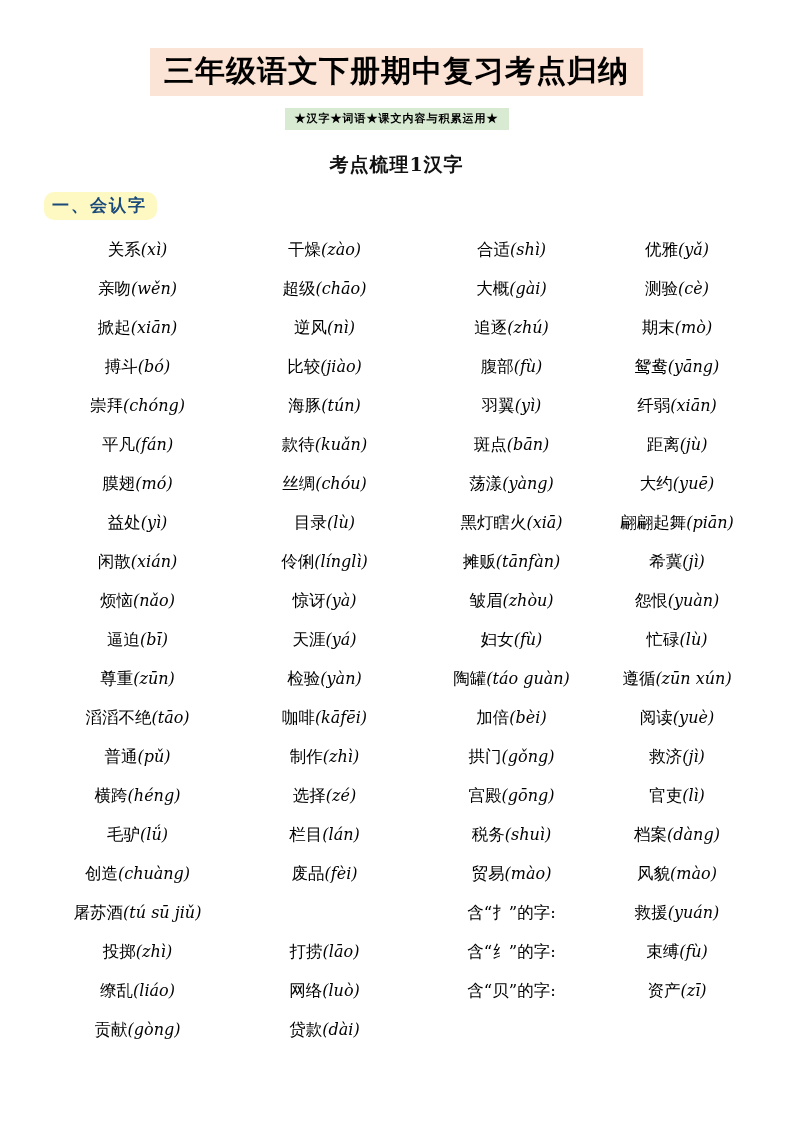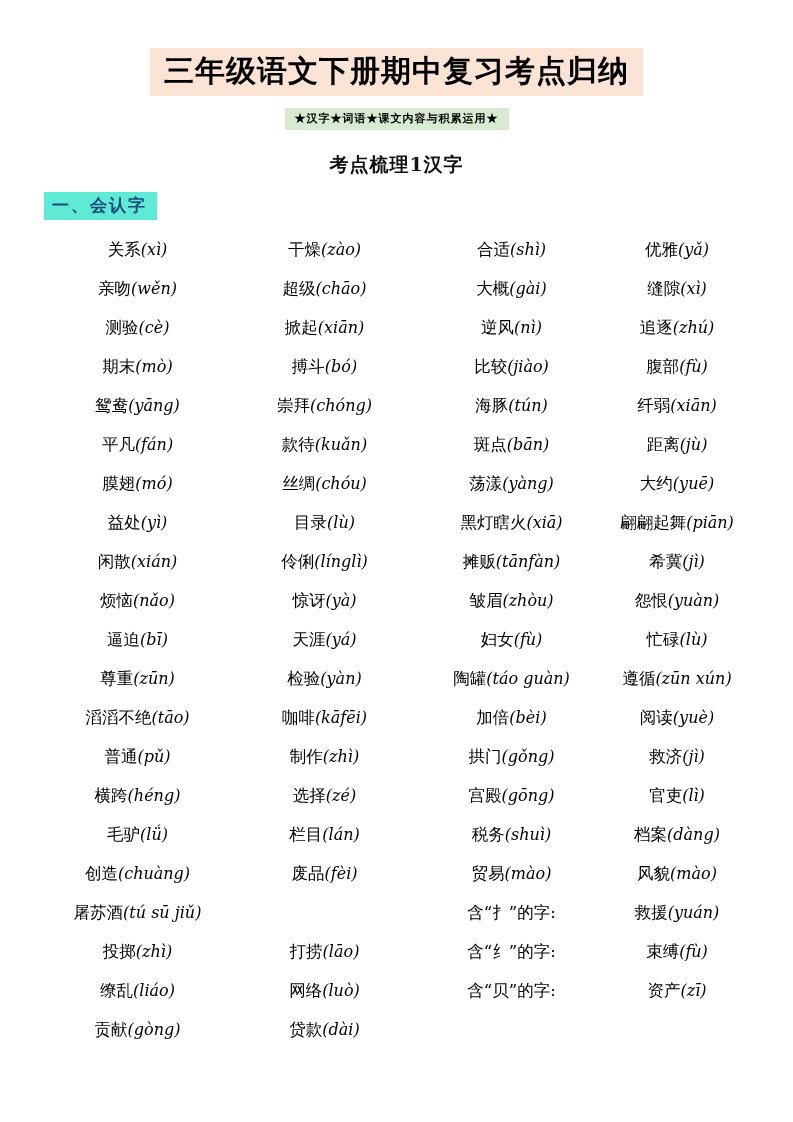--- a/index.html
+++ b/index.html
@@ -56,27 +56,28 @@
     font-weight: bold;
     font-size: 19px;
     margin-top: 22px;
     letter-spacing: 1px;
   }
   .group-head-wrap {
     margin-top: 14px;
   }
   .group-head {
     display: inline-block;
-    background: #5eead4;
+    background: #fef9c3;
     font-family: "DejaVu Serif", serif;
     font-weight: bold;
     font-size: 17px;
     color: #1a4a7a;
     padding: 2px 10px 3px 8px;
     letter-spacing: 2px;
+    border-radius: 10px;
   }
   .grid {
     margin-top: 10px;
     display: grid;
     grid-template-columns: 187px 187px 187px 1fr;
     row-gap: 0px;
     column-gap: 0px;
     text-align: center;
   }
   .cell {
@@ -116,32 +117,32 @@
   </div>
 
   <div class="grid" id="grid">
       <div class="cell"><span>关系</span><span class="py">(xì)</span></div>
       <div class="cell"><span>干燥</span><span class="py">(zào)</span></div>
       <div class="cell"><span>合适</span><span class="py">(shì)</span></div>
       <div class="cell"><span>优雅</span><span class="py">(yǎ)</span></div>
       <div class="cell"><span>亲吻</span><span class="py">(wěn)</span></div>
       <div class="cell"><span>超级</span><span class="py">(chāo)</span></div>
       <div class="cell"><span>大概</span><span class="py">(gài)</span></div>
-      <div class="cell"><span>缝隙</span><span class="py">(xì)</span></div>
       <div class="cell"><span>测验</span><span class="py">(cè)</span></div>
       <div class="cell"><span>掀起</span><span class="py">(xiān)</span></div>
       <div class="cell"><span>逆风</span><span class="py">(nì)</span></div>
       <div class="cell"><span>追逐</span><span class="py">(zhú)</span></div>
       <div class="cell"><span>期末</span><span class="py">(mò)</span></div>
       <div class="cell"><span>搏斗</span><span class="py">(bó)</span></div>
       <div class="cell"><span>比较</span><span class="py">(jiào)</span></div>
       <div class="cell"><span>腹部</span><span class="py">(fù)</span></div>
       <div class="cell"><span>鸳鸯</span><span class="py">(yāng)</span></div>
       <div class="cell"><span>崇拜</span><span class="py">(chóng)</span></div>
       <div class="cell"><span>海豚</span><span class="py">(tún)</span></div>
+      <div class="cell"><span>羽翼</span><span class="py">(yì)</span></div>
       <div class="cell"><span>纤弱</span><span class="py">(xiān)</span></div>
       <div class="cell"><span>平凡</span><span class="py">(fán)</span></div>
       <div class="cell"><span>款待</span><span class="py">(kuǎn)</span></div>
       <div class="cell"><span>斑点</span><span class="py">(bān)</span></div>
       <div class="cell"><span>距离</span><span class="py">(jù)</span></div>
       <div class="cell"><span>膜翅</span><span class="py">(mó)</span></div>
       <div class="cell"><span>丝绸</span><span class="py">(chóu)</span></div>
       <div class="cell"><span>荡漾</span><span class="py">(yàng)</span></div>
       <div class="cell"><span>大约</span><span class="py">(yuē)</span></div>
       <div class="cell"><span>益处</span><span class="py">(yì)</span></div>

